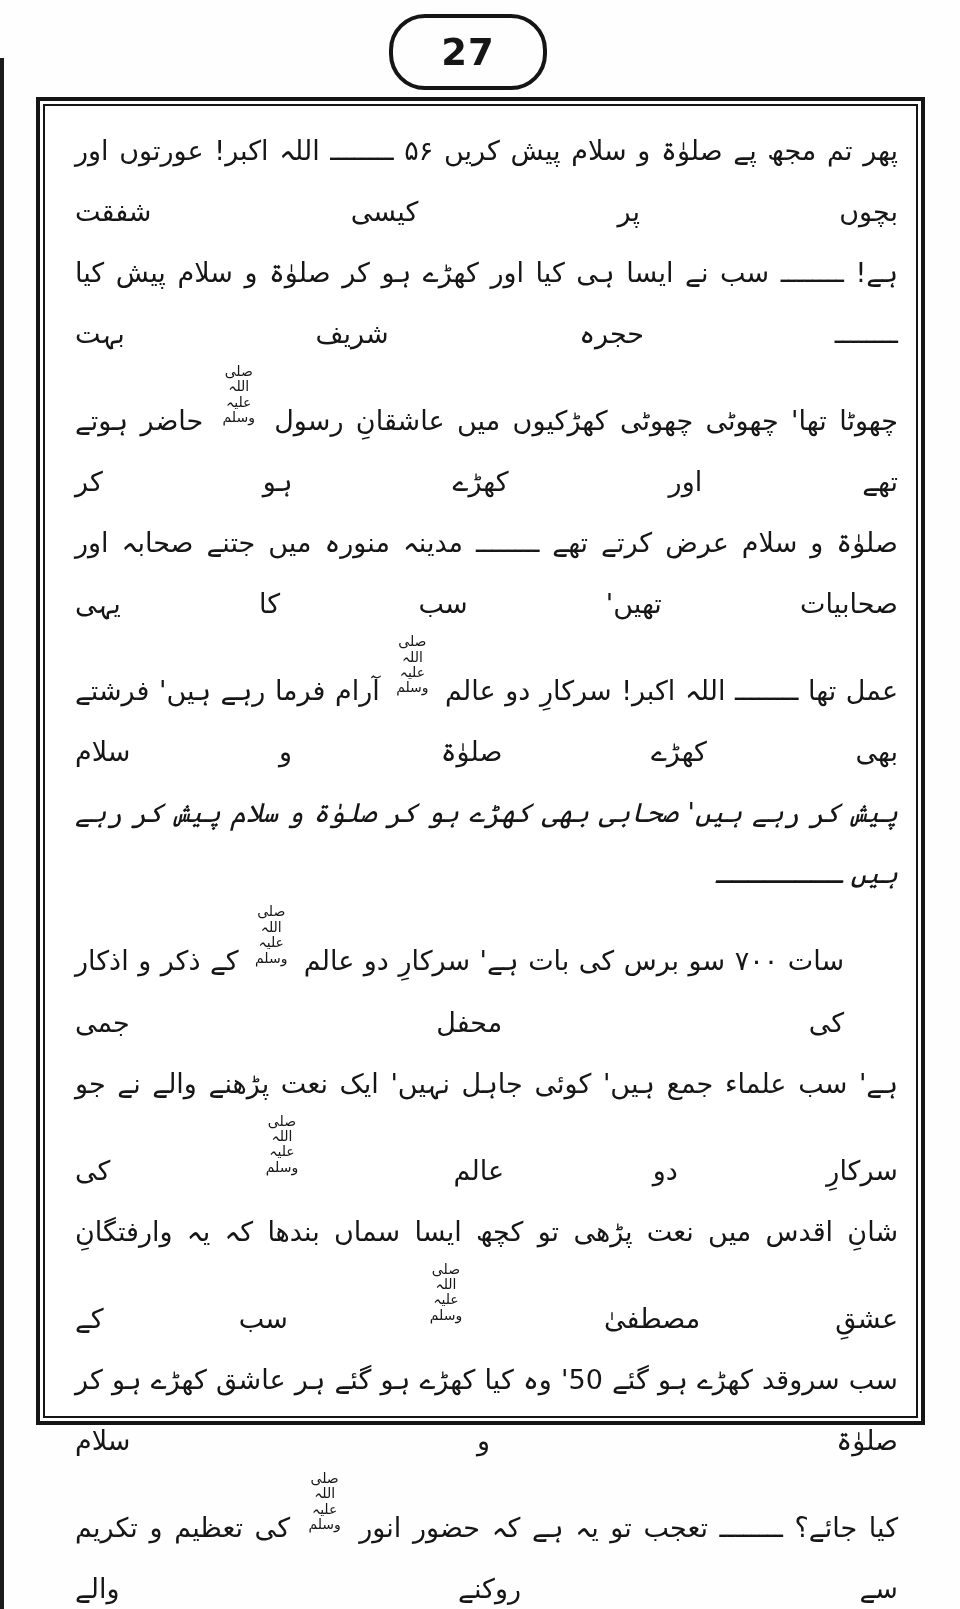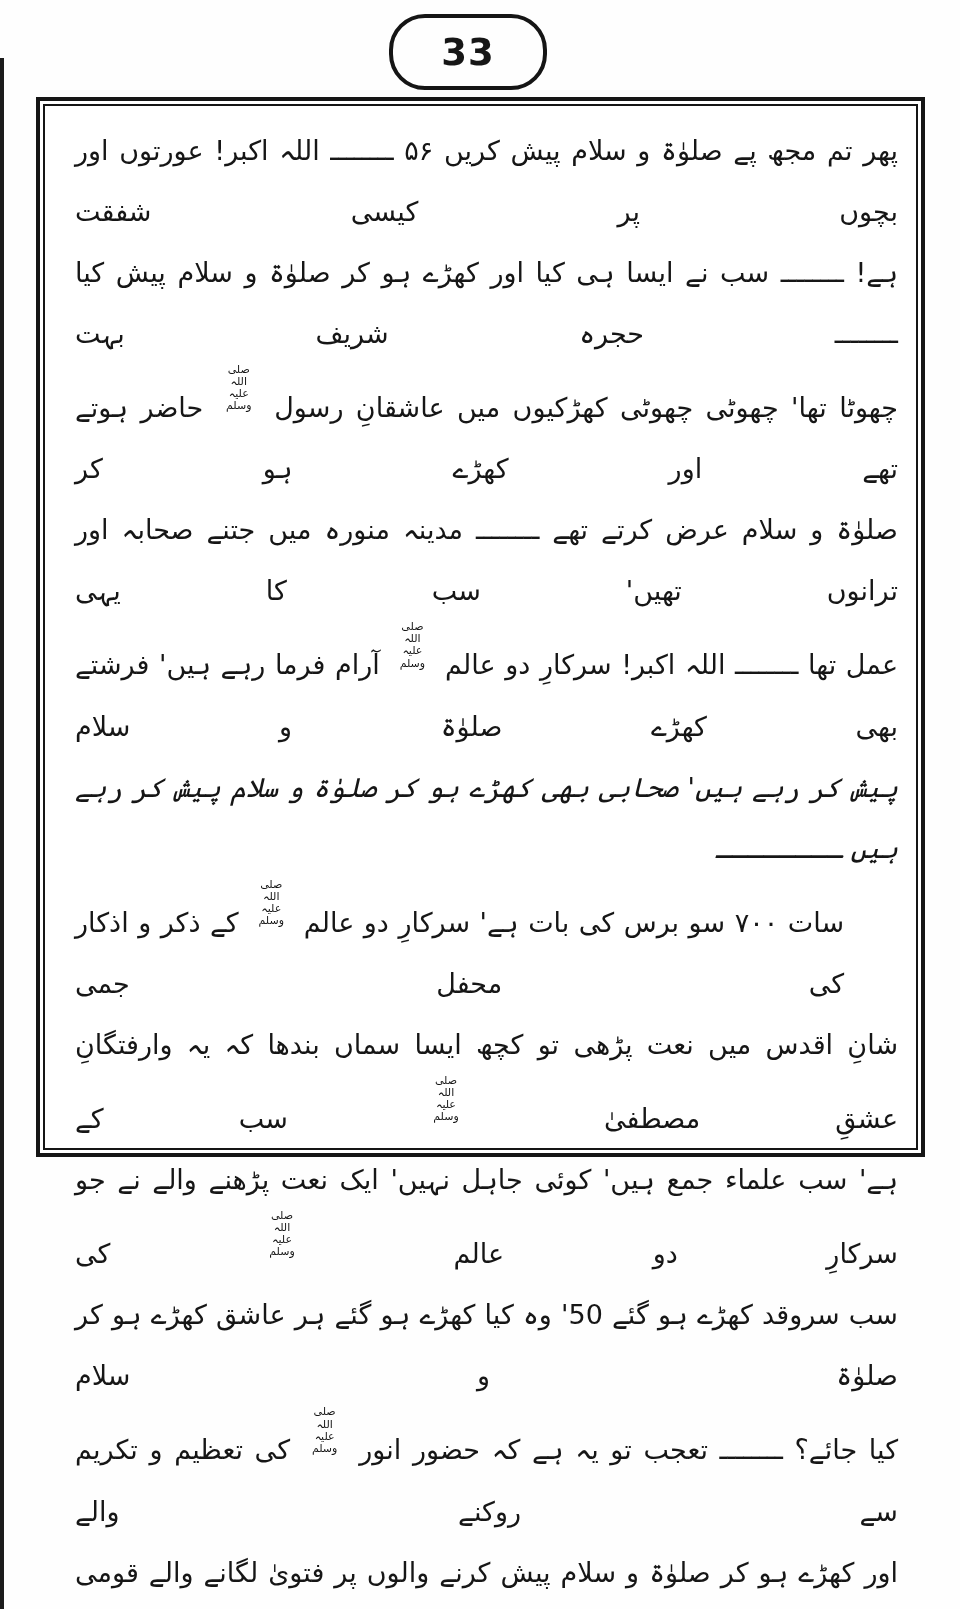--- a/index.html
+++ b/index.html
@@ -14,64 +14,64 @@
   
   .badge{
     position:absolute;top:14px;left:calc(50% - 12px);transform:translateX(-50%);
     width:150px;height:68px;border:4px solid #151515;border-radius:36px;
     display:flex;align-items:center;justify-content:center;
     font-size:37px;font-weight:bold;letter-spacing:1px;direction:ltr;
   }
 
   
   .frame-outer{
-    position:absolute;left:36px;top:97px;width:889px;height:1060px;
+    position:absolute;left:36px;top:97px;width:889px;height:1328px;
     border:4px solid #151515;box-sizing:border-box;background:#fff;
   }
   .frame-inner{
     position:absolute;inset:3px;border:2px solid #151515;box-sizing:border-box;
     padding:14px 18px 0 30px;direction:rtl;
   }
 
   .line{
     font-size:27px;line-height:61px;
     text-align:justify;text-align-last:justify;
   }
   .line.indent{padding-right:54px;}
   .line.endpara{text-align-last:right;font-style:italic;}
 
   
   .hon{
     display:inline-block;vertical-align:8px;margin:0 3px;
-    font-size:11px;line-height:1.1;text-align:center;text-align-last:center;
+    font-size:14px;line-height:1.1;text-align:center;text-align-last:center;
     max-width:40px;white-space:normal;
   }
 </style>
 </head>
 <body>
 
 <div class="scan-edge"></div>
 
 <div class="badge">
-  <span>33</span>
+  <span>27</span>
 </div>
 
 <div class="frame-outer">
   <div class="frame-inner">
 
     <div>
       <div class="line">پھر تم مجھ پے صلوٰۃ و سلام پیش کریں ۵۶ ــــــــ اللہ اکبر! عورتوں اور بچوں پر کیسی شفقت</div>
       <div class="line">ہے! ــــــــ سب نے ایسا ہی کیا اور کھڑے ہو کر صلوٰۃ و سلام پیش کیا ــــــــ حجرہ شریف بہت</div>
       <div class="line">چھوٹا تھا' چھوٹی چھوٹی کھڑکیوں میں عاشقانِ رسول <span class="hon">صلی اللہ<br>علیہ وسلم</span> حاضر ہوتے تھے اور کھڑے ہو کر</div>
-      <div class="line">صلوٰۃ و سلام عرض کرتے تھے ــــــــ مدینہ منورہ میں جتنے صحابہ اور ترانوں تھیں' سب کا یہی</div>
+      <div class="line">صلوٰۃ و سلام عرض کرتے تھے ــــــــ مدینہ منورہ میں جتنے صحابہ اور صحابیات تھیں' سب کا یہی</div>
       <div class="line">عمل تھا ــــــــ اللہ اکبر! سرکارِ دو عالم <span class="hon">صلی اللہ<br>علیہ وسلم</span> آرام فرما رہے ہیں' فرشتے بھی کھڑے صلوٰۃ و سلام</div>
       <div class="line endpara">پیش کر رہے ہیں' صحابی بھی کھڑے ہو کر صلوٰۃ و سلام پیش کر رہے ہیں ــــــــ</div>
       <div class="line indent">سات ۷۰۰ سو برس کی بات ہے' سرکارِ دو عالم <span class="hon">صلی اللہ<br>علیہ وسلم</span> کے ذکر و اذکار کی محفل جمی</div>
+      <div class="line">ہے' سب علماء جمع ہیں' کوئی جاہل نہیں' ایک نعت پڑھنے والے نے جو سرکارِ دو عالم <span class="hon">صلی اللہ<br>علیہ وسلم</span> کی</div>
       <div class="line">شانِ اقدس میں نعت پڑھی تو کچھ ایسا سماں بندھا کہ یہ وارفتگانِ عشقِ مصطفیٰ <span class="hon">صلی اللہ<br>علیہ وسلم</span> سب کے</div>
-      <div class="line">ہے' سب علماء جمع ہیں' کوئی جاہل نہیں' ایک نعت پڑھنے والے نے جو سرکارِ دو عالم <span class="hon">صلی اللہ<br>علیہ وسلم</span> کی</div>
       <div class="line">سب سروقد کھڑے ہو گئے 50' وہ کیا کھڑے ہو گئے ہر عاشق کھڑے ہو کر صلوٰۃ و سلام</div>
       <div class="line">کیا جائے؟ ــــــــ تعجب تو یہ ہے کہ حضور انور <span class="hon">صلی اللہ<br>علیہ وسلم</span> کی تعظیم و تکریم سے روکنے والے</div>
       <div class="line">اور کھڑے ہو کر صلوٰۃ و سلام پیش کرنے والوں پر فتویٰ لگانے والے قومی ترانوں کیلئے سرکاری</div>
 
     </div>
 
   </div>
 </div>
 
 </body></html>

